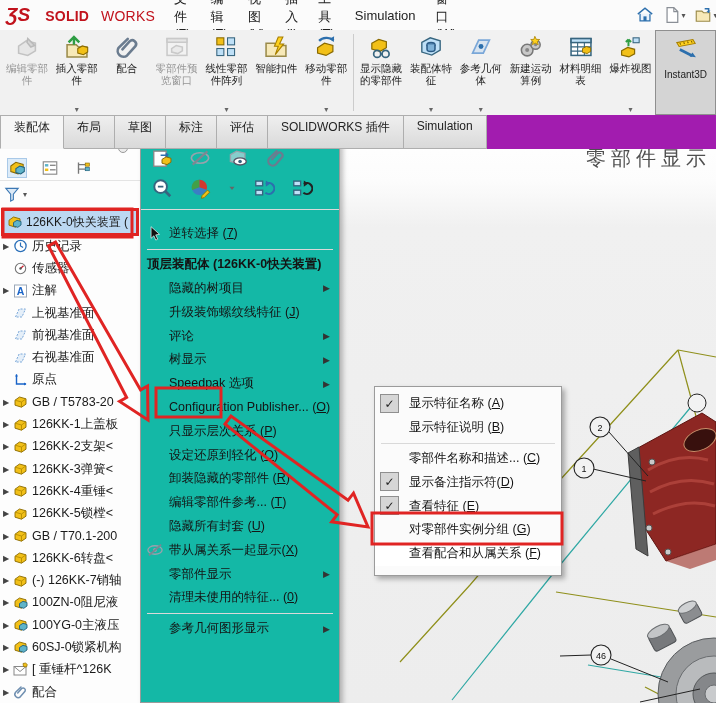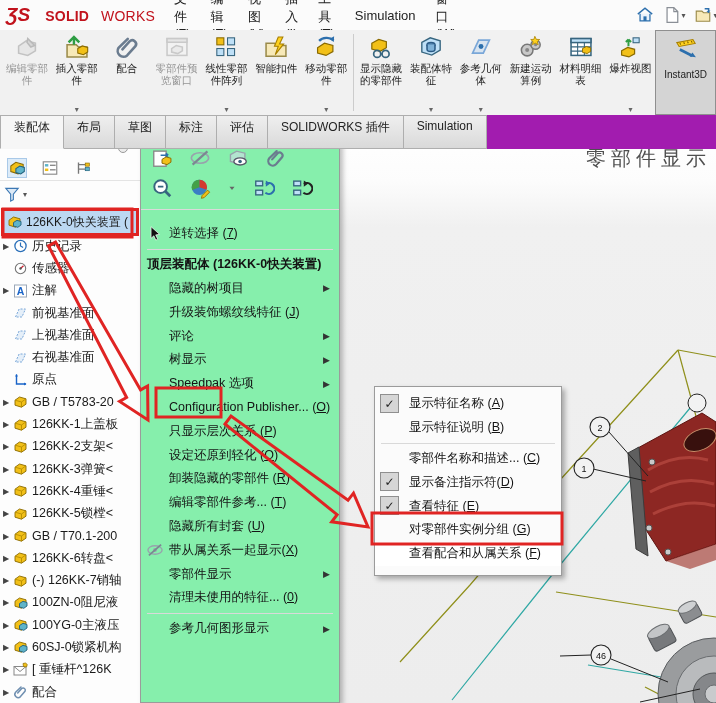--- a/index.html
+++ b/index.html
@@ -60,21 +60,21 @@
   .root-row{height:22px;margin:1px 1px 0 1px;border:3px solid #e02423;background:#bcd8f2;
             display:flex;align-items:center;padding-left:2px;white-space:nowrap;overflow:hidden;}
   .root-row .ticon{width:17px;height:16px;flex:none;}
   .root-row .tlabel{font-size:12px;margin-left:3px;}
   .tree-rows{position:absolute;top:98px;left:0;right:0;bottom:0;}
   .trow{height:22.3px;display:flex;align-items:center;white-space:nowrap;overflow:hidden;}
   .trow .arr{width:12px;flex:none;font-size:8px;color:#444;text-align:center;}
   .trow .ticon{width:17px;height:16px;flex:none;}
   .trow .tlabel{font-size:12.5px;margin-left:3px;}
   
-  .ctx{position:absolute;left:140px;top:137px;width:200px;bottom:0;background:#86efac;
+  .ctx{position:absolute;left:140px;top:137px;width:200px;bottom:0;background:#14b8a6;
        border:1px solid #9b9b9b;box-shadow:3px 3px 5px rgba(0,0,0,.25);z-index:10;box-sizing:border-box;}
   .ctx-toolbar{height:66px;border-bottom:1px solid #dadada;padding:5px 4px 0 10px;}
   .ctx-row{display:flex;align-items:center;gap:16px;height:30px;}
   .cticon{width:22px;height:22px;}
   .ctx-list{padding-top:12px;}
   .mi{height:23.8px;display:flex;align-items:center;padding-left:28px;position:relative;
       font-size:12.5px;color:#141414;}
   .mi .licon{position:absolute;left:5px;top:3px;width:18px;height:18px;}
   .mi .subarr{position:absolute;right:9px;font-size:9px;color:#333;}
   .mi.hdr{font-weight:bold;padding-left:6px;}
@@ -441,28 +441,28 @@
               <rect x="2" y="2" width="12" height="12" fill="#fff" stroke="#9aa7b8"></rect>
               <text x="8" y="12" font-size="10.5" font-weight="bold" text-anchor="middle" fill="#1a64c8">A</text>
             </svg></span>
           <span class="tlabel">注解</span>
         </div>
         <div class="trow">
           <span class="arr"></span>
           <span class="ticon"><svg width="100%" height="100%" viewBox="0 0 16 16" xmlns="http://www.w3.org/2000/svg">
               <path d="M3 12 L6.6 4 L13 4 L9.4 12 Z" fill="rgba(160,200,240,.25)" stroke="#7aa7d8" stroke-width="1" stroke-dasharray="2 1.4"></path>
             </svg></span>
+          <span class="tlabel">上视基准面</span>
+        </div>
+        <div class="trow">
+          <span class="arr"></span>
+          <span class="ticon"><svg width="100%" height="100%" viewBox="0 0 16 16" xmlns="http://www.w3.org/2000/svg">
+              <path d="M3 12 L6.6 4 L13 4 L9.4 12 Z" fill="rgba(160,200,240,.25)" stroke="#7aa7d8" stroke-width="1" stroke-dasharray="2 1.4"></path>
+            </svg></span>
           <span class="tlabel">前视基准面</span>
-        </div>
-        <div class="trow">
-          <span class="arr"></span>
-          <span class="ticon"><svg width="100%" height="100%" viewBox="0 0 16 16" xmlns="http://www.w3.org/2000/svg">
-              <path d="M3 12 L6.6 4 L13 4 L9.4 12 Z" fill="rgba(160,200,240,.25)" stroke="#7aa7d8" stroke-width="1" stroke-dasharray="2 1.4"></path>
-            </svg></span>
-          <span class="tlabel">上视基准面</span>
         </div>
         <div class="trow">
           <span class="arr"></span>
           <span class="ticon"><svg width="100%" height="100%" viewBox="0 0 16 16" xmlns="http://www.w3.org/2000/svg">
               <path d="M3 12 L6.6 4 L13 4 L9.4 12 Z" fill="rgba(160,200,240,.25)" stroke="#7aa7d8" stroke-width="1" stroke-dasharray="2 1.4"></path>
             </svg></span>
           <span class="tlabel">右视基准面</span>
         </div>
         <div class="trow">
           <span class="arr"></span>

